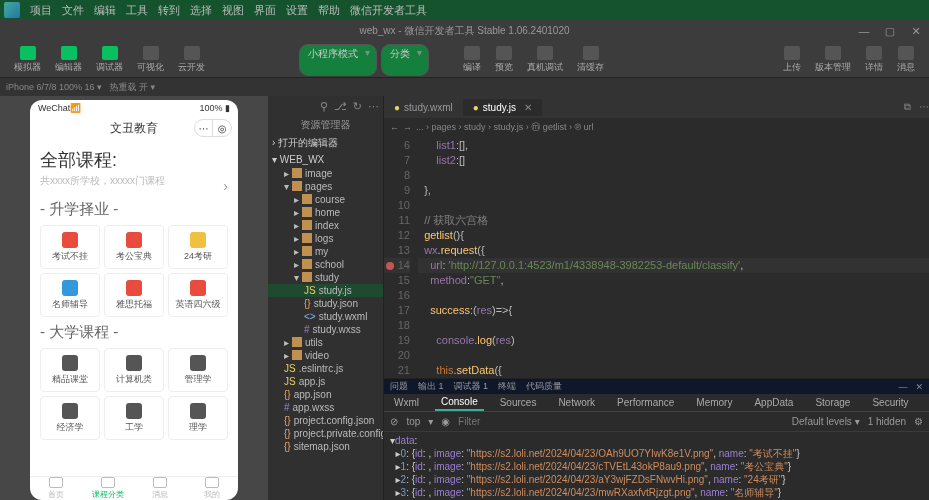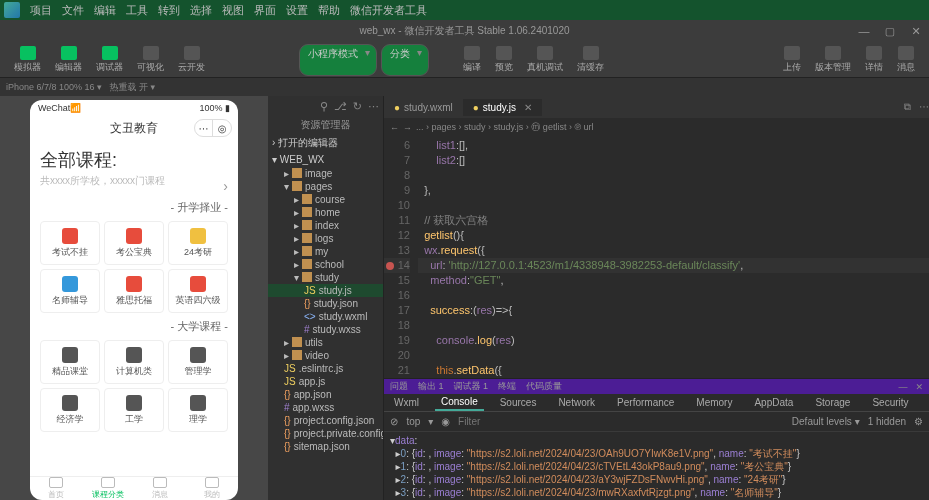--- a/index.html
+++ b/index.html
@@ -25,21 +25,21 @@
 .phone{width:208px;height:400px;background:#fff;border-radius:12px;overflow:hidden;color:#333;font-size:11px;display:flex;flex-direction:column}
 .statusbar{height:16px;display:flex;justify-content:space-between;align-items:center;padding:0 8px;font-size:9px}
 .navhead{height:24px;display:flex;align-items:center;justify-content:center;position:relative;font-size:12px;font-weight:500}
 .capsule{position:absolute;right:6px;display:flex;border:1px solid #ddd;border-radius:10px;overflow:hidden}
 .capsule span{width:18px;height:16px;display:flex;align-items:center;justify-content:center;font-size:10px}
 .capsule span:first-child{border-right:1px solid #ddd}
 .pcontent{flex:1;overflow:hidden;padding:6px 10px}
 .allcourse{font-size:18px;font-weight:400;margin:2px 0}
 .subtxt{font-size:10px;color:#bbb;margin-bottom:4px}
 .arrowr{text-align:right;color:#999;font-size:14px;margin-top:-14px}
-.sectitle{text-align:right;font-size:11px;color:#666;margin:6px 0}
+.sectitle{text-align:left;font-size:15px;color:#666;margin:6px 0}
 .grid3{display:grid;grid-template-columns:repeat(3,1fr);gap:4px}
 .cell{border:1px solid #eee;border-radius:4px;height:44px;display:flex;flex-direction:column;align-items:center;justify-content:center;font-size:9px;color:#555}
 .cellicon{width:16px;height:16px;border-radius:3px;margin-bottom:2px}
 .tabbar{height:24px;border-top:1px solid #eee;display:flex}
 .tabbar div{flex:1;display:flex;flex-direction:column;align-items:center;justify-content:center;font-size:8px;color:#bbb}
 .tabbar div.active{color:#07c160}
 .tabic{width:14px;height:14px;border:1px solid currentColor;border-radius:2px;margin-bottom:1px}
 .fileside{width:116px;background:#303030;border-right:1px solid #222;display:flex;flex-direction:column}
 .fshdr{height:20px;display:flex;align-items:center;justify-content:flex-end;padding:0 4px;gap:6px;color:#888}
 .fshdr span{cursor:pointer}
@@ -69,21 +69,21 @@
 .hlline{background:#323232}
 .code{flex:1;padding:2px 0;overflow:auto}
 .code div{height:15px;line-height:15px;white-space:pre}
 .k-prop{color:#9876aa}
 .k-punc{color:#bbb}
 .k-cmt{color:#808080}
 .k-fn{color:#ffc66d}
 .k-str{color:#6a8759}
 .k-kw{color:#cc7832}
 .bp{display:inline-block;width:8px;height:8px;background:#c75450;border-radius:50%;margin-right:4px;vertical-align:middle}
-.devhdr{height:16px;background:#4c1d95;border-top:1px solid #222;display:flex;align-items:center;font-size:9px;color:#999;padding:0 6px;gap:10px}
+.devhdr{height:16px;background:#0f172a;border-top:1px solid #222;display:flex;align-items:center;font-size:9px;color:#999;padding:0 6px;gap:10px}
 .devhdr span{cursor:pointer}
 .devtabs{height:18px;background:#2b2b2b;border-bottom:1px solid #444;display:flex;align-items:center;font-size:10px;padding:0 4px;gap:10px}
 .devtabs span{padding:2px 6px;color:#aaa;cursor:pointer}
 .devtabs span.active{border-bottom:2px solid #4a9;color:#fff}
 .devctrl{height:20px;display:flex;align-items:center;padding:0 6px;font-size:10px;color:#999;gap:8px;border-bottom:1px solid #3a3a3a}
 .filterbox{flex:1;background:transparent;border:none;color:#ccc;font-size:10px;outline:none}
 .console{height:88px;overflow:auto;font-family:Consolas,monospace;font-size:10px;padding:2px 6px;color:#ccc}
 .console .row{white-space:pre;line-height:13px}
 .cs-key{color:#9b7fd4}
 .cs-str{color:#d18c5c}

